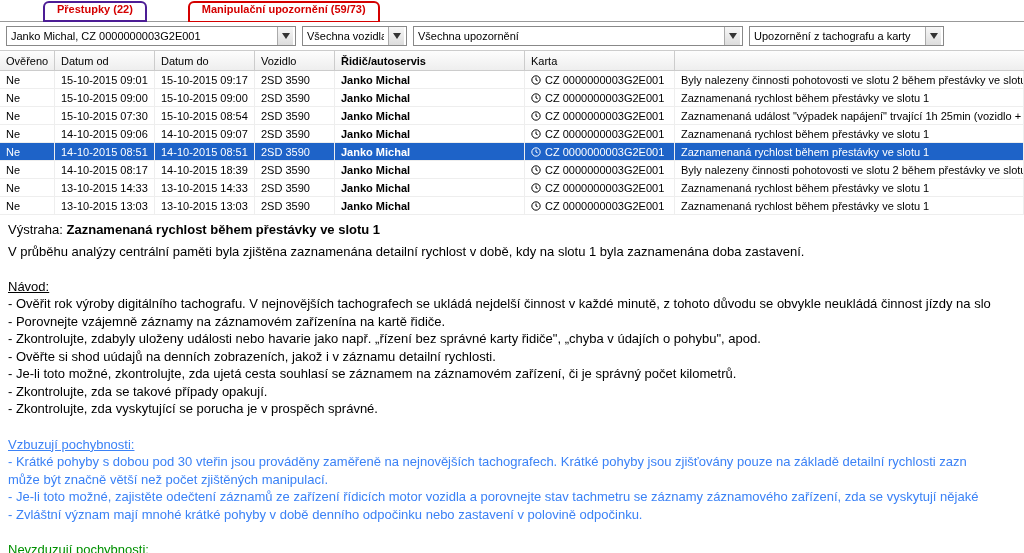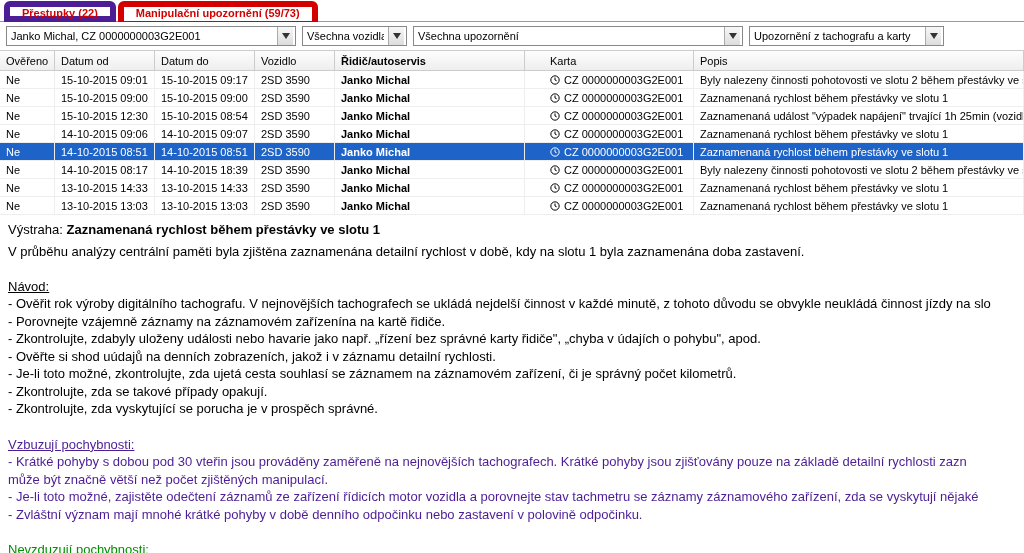--- a/index.html
+++ b/index.html
@@ -11,30 +11,31 @@
     color: #000;
     width: 1024px;
   }
   .tabs {
     display: flex;
     border-bottom: 1px solid #999;
     height: 22px;
     padding-left: 4px;
   }
   .tab {
-    border: 6px solid #4c1d95;
+    border: 2px solid #4c1d95;
     border-top-left-radius: 6px;
     border-top-right-radius: 6px;
     padding: 0 12px 2px 12px;
     margin-right: 2px;
     background: #fff;
     position: relative;
     top: 1px;
     font-weight: bold;
     cursor: pointer;
+    margin-left: 39px;
   }
   .tab.red { color: #d40000; }
   .tab.active {
     border-bottom: 1px solid #fff;
     color: #d40000;
     border-color: #d40000;
   }
   .filters {
     display: flex;
     gap: 6px;
@@ -99,31 +100,31 @@
     height: 100%;
     display: flex;
     align-items: center;
   }
   .grid-header .cell { border-right: 1px solid #ccc; }
   .c-ov  { width: 55px; }
   .c-do  { width: 100px; }
   .c-dd  { width: 100px; }
   .c-vo  { width: 80px; }
   .c-ri  { width: 190px; font-weight: bold; }
-  .c-ka  { width: 150px; display:flex; align-items:center; gap:4px;margin-left:19px;}
+  .c-ka  { width: 150px; display:flex; align-items:center; gap:4px;}
   .c-po  { flex: 1; }
   .clock { width:10px; height:10px; flex:0 0 10px; }
   .detail {
     padding: 6px 8px 8px 8px;
     font-size: 13px;
     line-height: 1.35;
   }
   .detail .head { margin-bottom: 4px; }
   .detail .bold { font-weight: bold; }
-  .red-txt { color: #4c1d95; }
+  .red-txt { color: #3b82f6; }
   .green-txt { color: #009000; }
   .underline { text-decoration: underline; }
   .bullet { margin-left: 0; }
 </style>
 </head>
 <body>
 
 <div class="tabs">
   <div class="tab red">Přestupky (22)</div>
   <div class="tab active">Manipulační upozornění (59/73)</div>
@@ -165,21 +166,20 @@
 </div>
 
 <div class="grid">
   <div class="grid-header">
     <div class="cell c-ov">Ověřeno</div>
     <div class="cell c-do">Datum od</div>
     <div class="cell c-dd">Datum do</div>
     <div class="cell c-vo">Vozidlo</div>
     <div class="cell c-ri">Řidič/autoservis</div>
     <div class="cell c-ka">Karta</div>
-    <div class="cell c-po">Popis</div>
   </div>
   <div id="grid-body">
       <div class="grid-row">
         <div class="cell c-ov">Ne</div>
         <div class="cell c-do">15-10-2015 09:01</div>
         <div class="cell c-dd">15-10-2015 09:17</div>
         <div class="cell c-vo">2SD 3590</div>
         <div class="cell c-ri">Janko Michal</div>
         <div class="cell c-ka">
           <svg class="clock" viewBox="0 0 12 12">
@@ -200,21 +200,21 @@
           <svg class="clock" viewBox="0 0 12 12">
             <circle cx="6" cy="6" r="5" fill="none" stroke="currentColor" stroke-width="1.2"></circle>
             <path d="M6 3 V6 L8 7" stroke="currentColor" stroke-width="1.2" fill="none"></path>
           </svg>
           <span>CZ 0000000003G2E001</span>
         </div>
         <div class="cell c-po">Zaznamenaná rychlost během přestávky ve slotu 1</div>
       </div>
       <div class="grid-row">
         <div class="cell c-ov">Ne</div>
-        <div class="cell c-do">15-10-2015 12:30</div>
+        <div class="cell c-do">15-10-2015 07:30</div>
         <div class="cell c-dd">15-10-2015 08:54</div>
         <div class="cell c-vo">2SD 3590</div>
         <div class="cell c-ri">Janko Michal</div>
         <div class="cell c-ka">
           <svg class="clock" viewBox="0 0 12 12">
             <circle cx="6" cy="6" r="5" fill="none" stroke="currentColor" stroke-width="1.2"></circle>
             <path d="M6 3 V6 L8 7" stroke="currentColor" stroke-width="1.2" fill="none"></path>
           </svg>
           <span>CZ 0000000003G2E001</span>
         </div>

